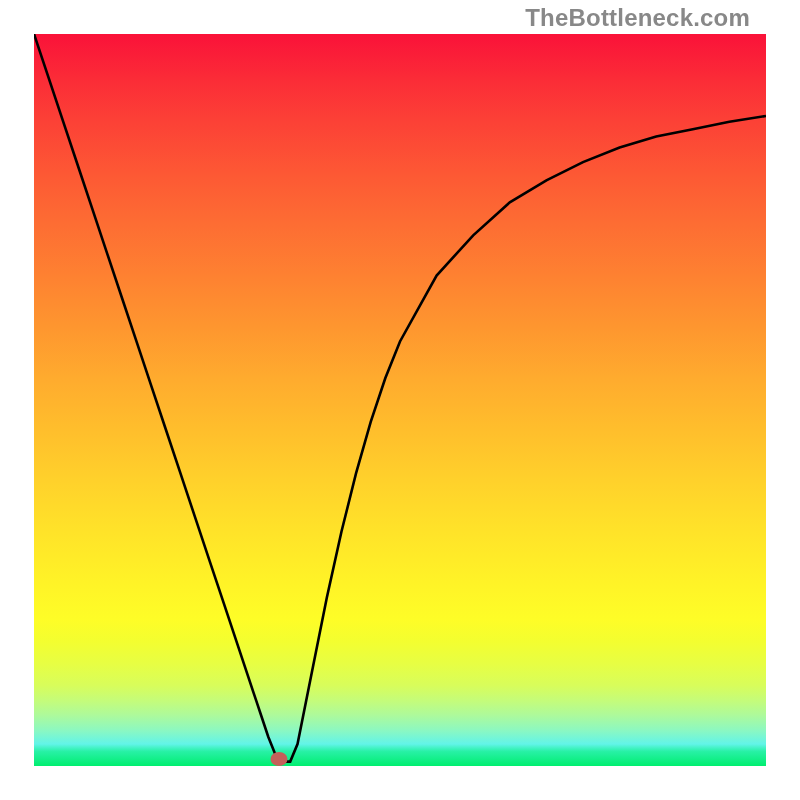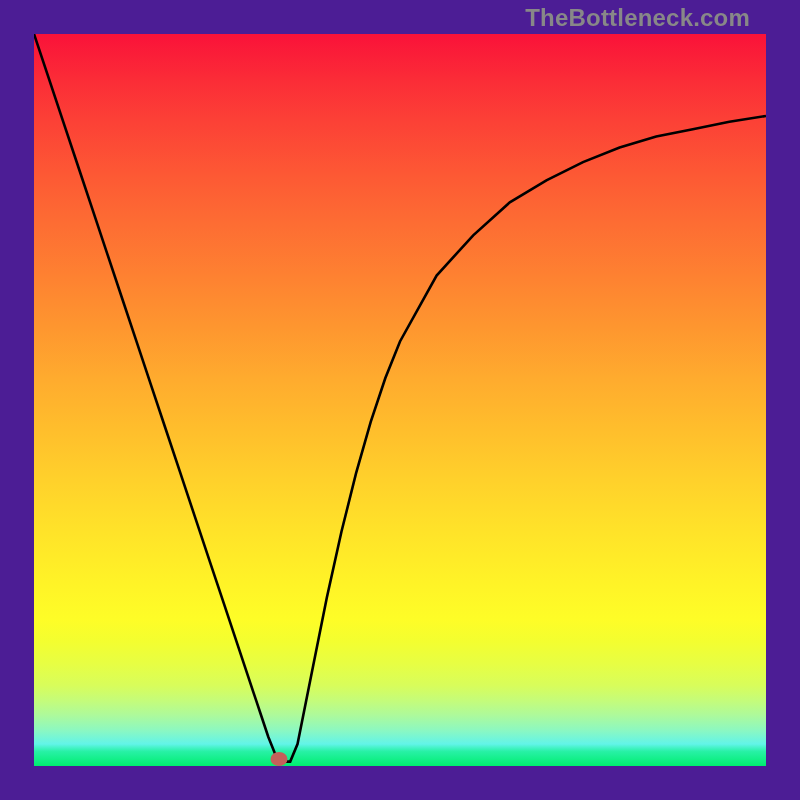--- a/index.html
+++ b/index.html
@@ -8,21 +8,21 @@
     width: 800px;
     height: 800px;
     overflow: hidden;
     background: #000;
     font-family: Arial, Helvetica, sans-serif;
   }
   .chart-container {
     position: relative;
     width: 800px;
     height: 800px;
-    background: #4c1d95;
+    background: #ffffff;
   }
   .watermark {
     position: absolute;
     top: 4px;
     right: 50px;
     color: #888;
     font-size: 24px;
     font-weight: 600;
     font-family: Arial, sans-serif;
     letter-spacing: 0.2px;

